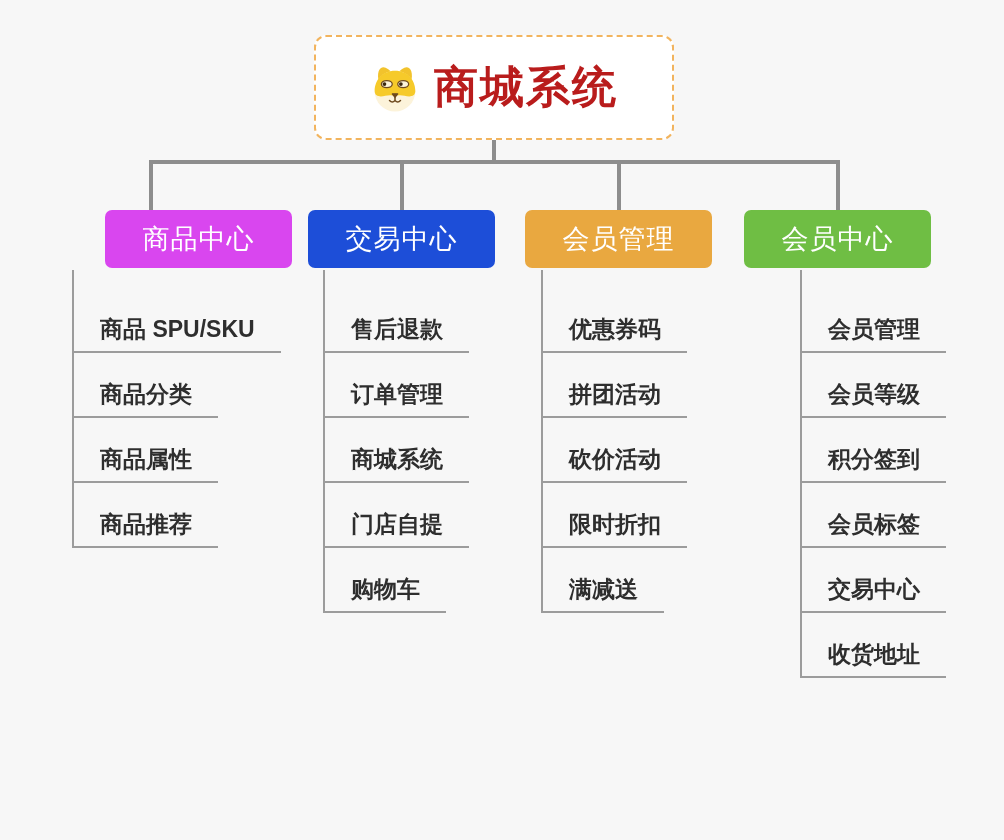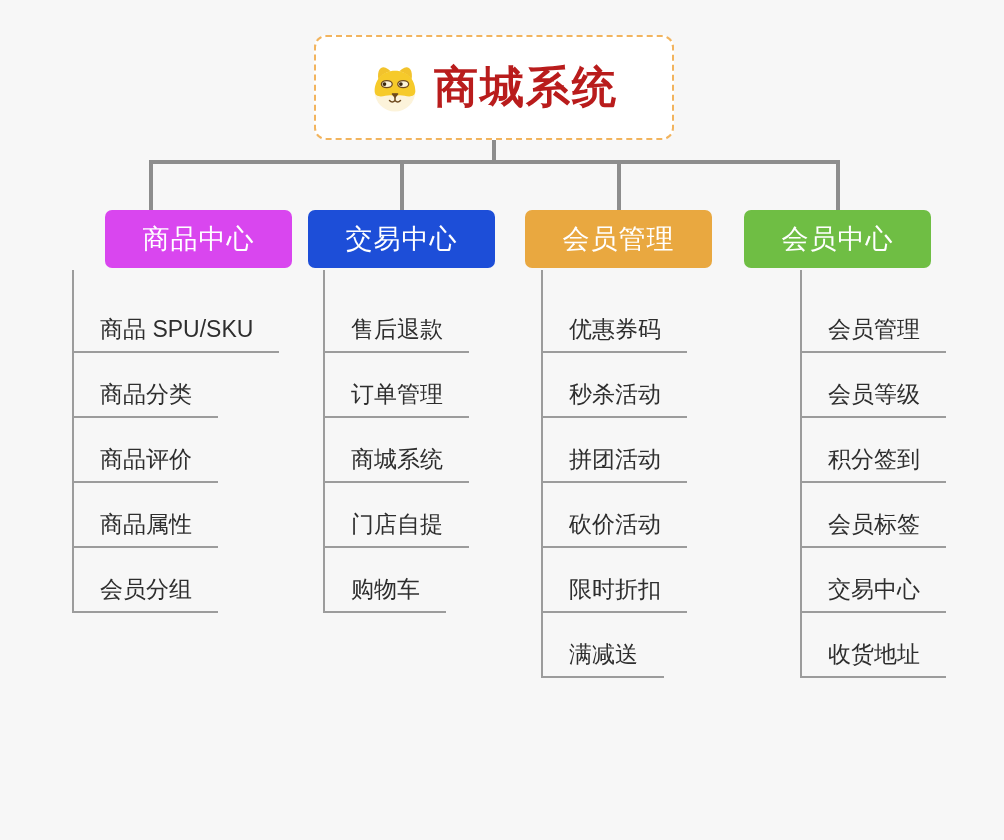--- a/index.html
+++ b/index.html
@@ -37,20 +37,21 @@
     display:flex;align-items:center;justify-content:center;
     cursor:pointer;
   }
   .branch-header span{
     color:#ffffff;font-size:27px;font-weight:500;letter-spacing:1px;
   }
   
   .child-col{
     position:absolute;top:270px;
     border-left:2px solid #9c9c9c;
+    font-weight:bold;
   }
   .child{
     width:fit-content;
     height:65px;
     display:flex;align-items:flex-end;
     box-sizing:border-box;
     padding:0 26px 7px 26px;
     border-bottom:2px solid #9c9c9c;
   }
   .child:first-child{height:83px;}
@@ -100,27 +101,24 @@
   </div>
 
   <div class="child-col" style="left:72px">
     <div class="child">
         <span>商品 SPU/SKU</span>
       </div>
     <div class="child">
         <span>商品分类</span>
       </div>
     <div class="child">
-        <span>商品评价</span>
-      </div>
-    <div class="child">
         <span>商品属性</span>
       </div>
     <div class="child">
-        <span>会员分组</span>
+        <span>商品推荐</span>
       </div>
   </div>
 
   <div class="child-col" style="left:323px">
     <div class="child">
         <span>售后退款</span>
       </div>
     <div class="child">
         <span>订单管理</span>
       </div>
@@ -131,23 +129,20 @@
         <span>门店自提</span>
       </div>
     <div class="child">
         <span>购物车</span>
       </div>
   </div>
 
   <div class="child-col" style="left:541px">
     <div class="child">
         <span>优惠券码</span>
-      </div>
-    <div class="child">
-        <span>秒杀活动</span>
       </div>
     <div class="child">
         <span>拼团活动</span>
       </div>
     <div class="child">
         <span>砍价活动</span>
       </div>
     <div class="child">
         <span>限时折扣</span>
       </div>

